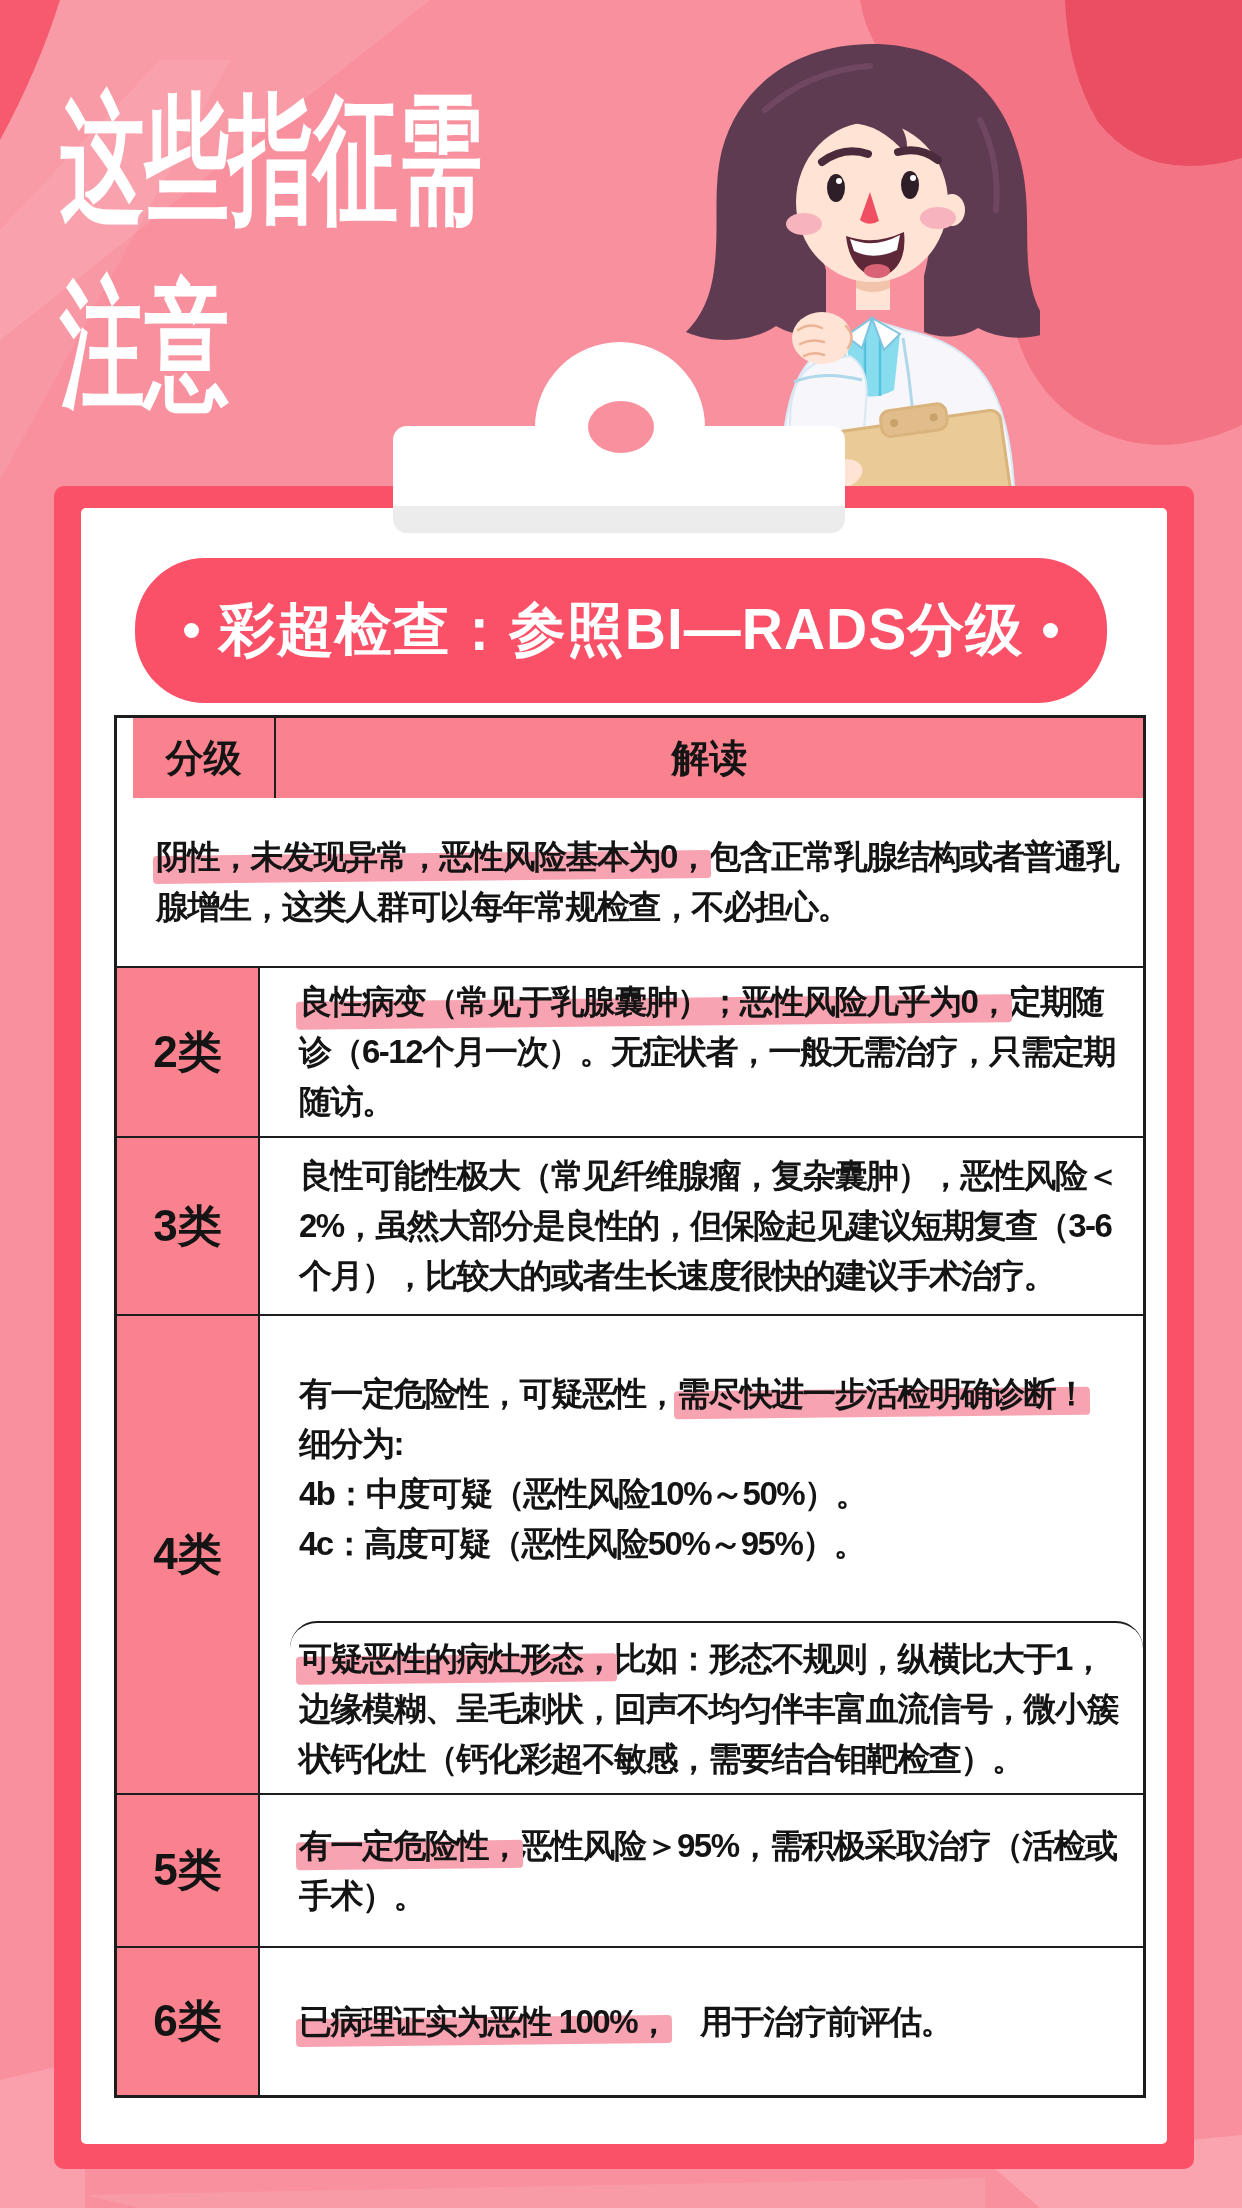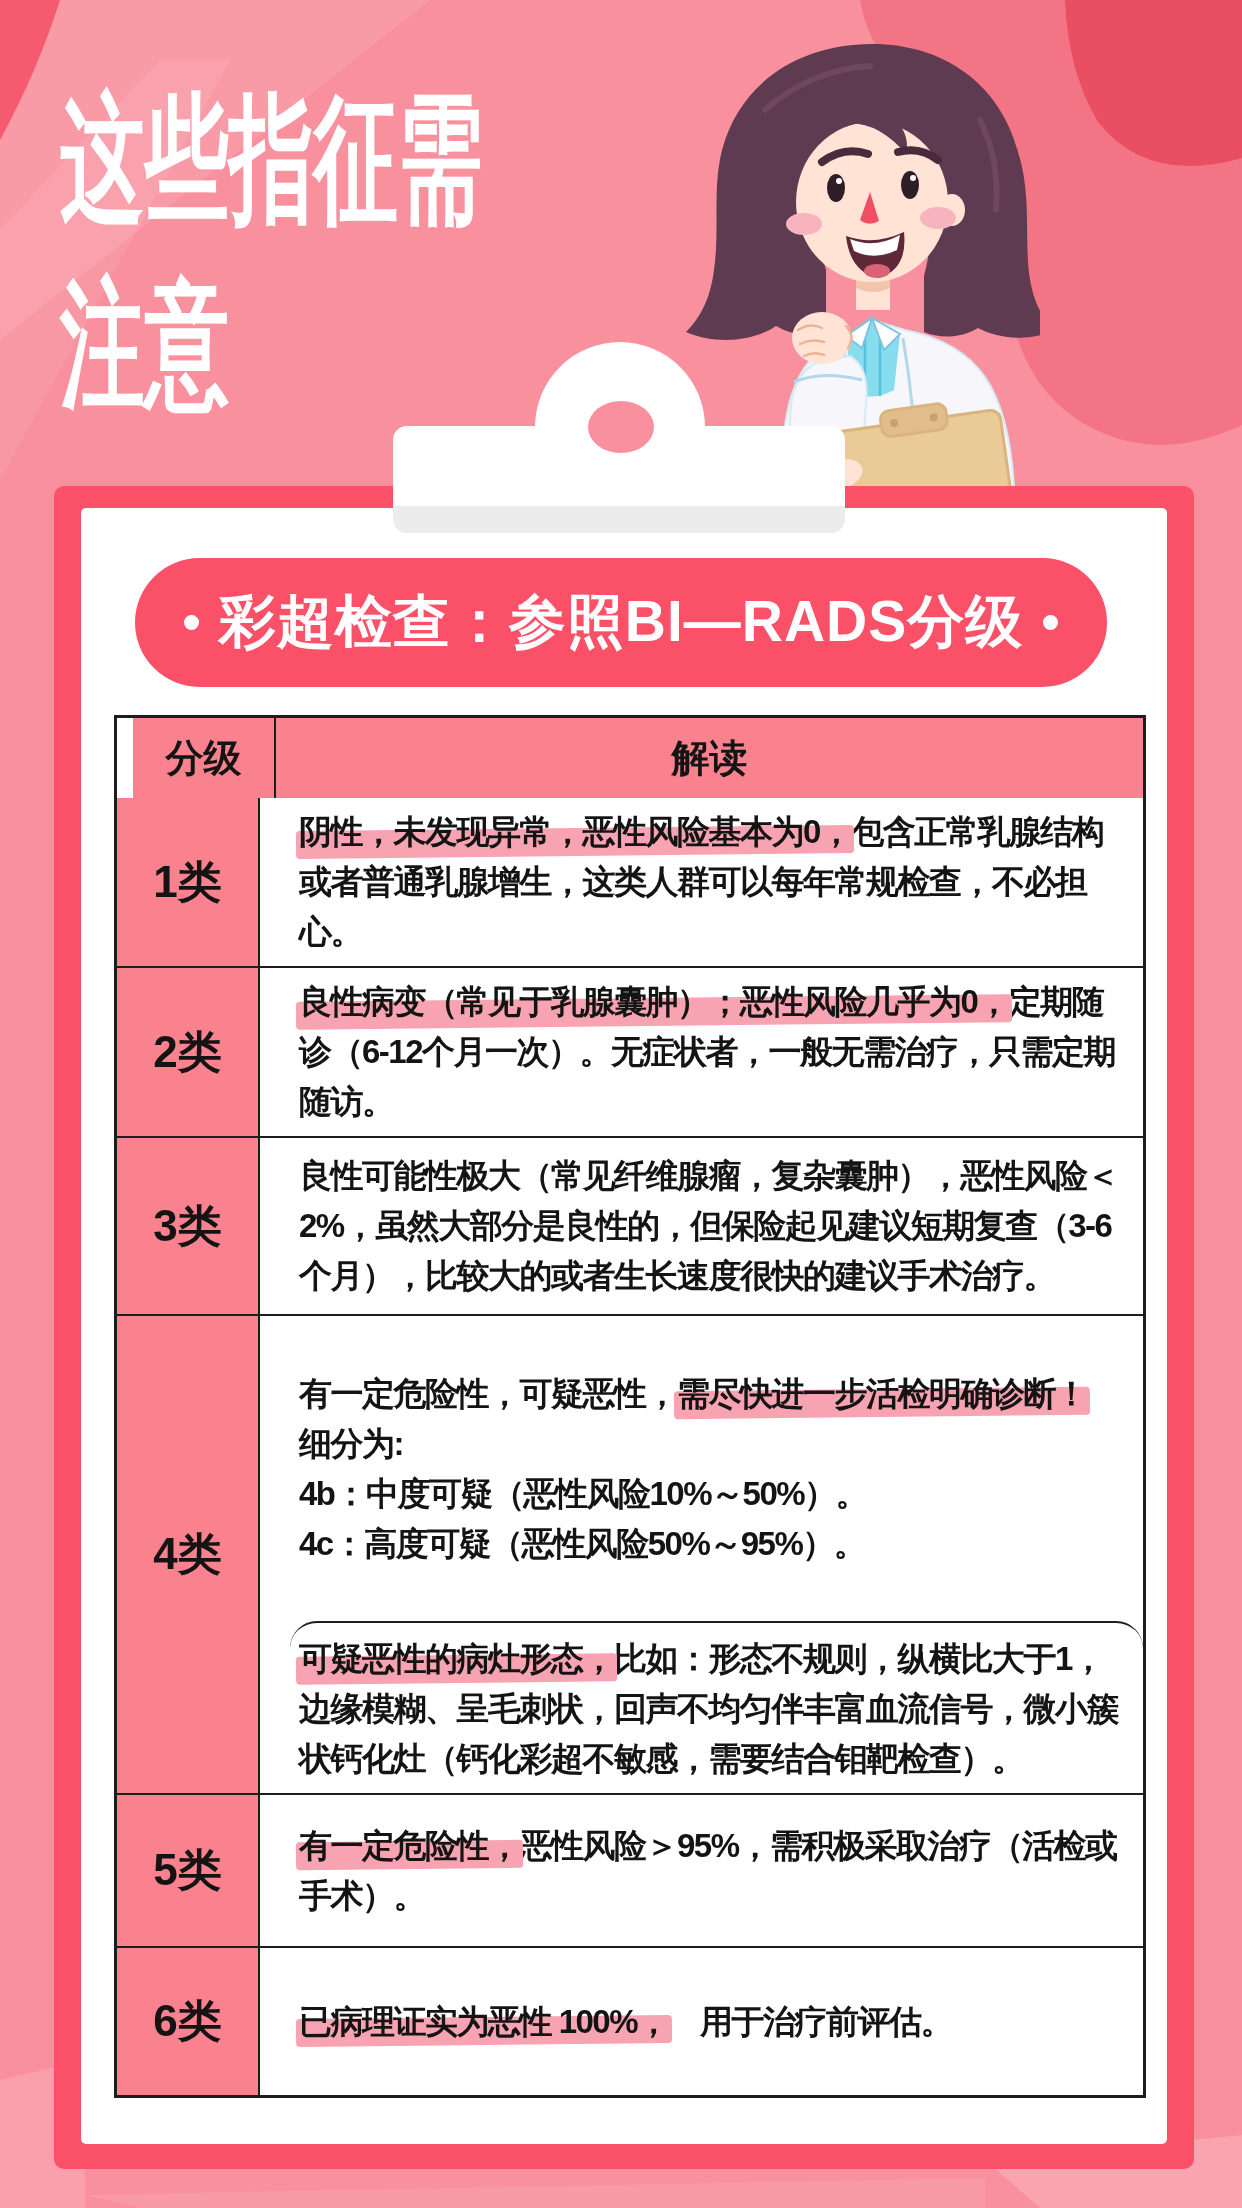--- a/index.html
+++ b/index.html
@@ -35,21 +35,21 @@
     position:absolute;left:27px;top:22px;right:27px;bottom:25px;
     background:#ffffff;border-radius:5px;
   }
   
   .clip-bump{position:absolute;left:535px;top:342px;width:170px;height:170px;border-radius:50%;background:#ffffff;z-index:4;}
   .clip-rect{position:absolute;left:393px;top:426px;width:452px;height:80px;background:#ffffff;border-radius:14px 14px 0 0;z-index:4;}
   .clip-shade{position:absolute;left:393px;top:506px;width:452px;height:27px;background:#ECECEC;border-radius:0 0 14px 14px;z-index:4;}
   .clip-hole{position:absolute;left:588px;top:401px;width:66px;height:52px;border-radius:50%;background:var(--pink-bg);z-index:4;}
   
   .banner{
-    position:absolute;left:135px;top:558px;width:972px;height:129px;z-index:3;
+    position:absolute;left:135px;top:558px;width:972px;height:145px;z-index:3;
     background:var(--red);border-radius:70px;
     display:flex;align-items:center;justify-content:center;gap:20px;
   }
   .banner .dot{width:15px;height:15px;border-radius:50%;background:#fff;}
   .banner .txt{color:#fff;font-size:57px;font-weight:900;letter-spacing:1px;white-space:nowrap;}
   
   .tbl{
     position:absolute;left:114px;top:715px;width:1032px;z-index:3;
     border:3px solid var(--ink);box-sizing:border-box;background:#fff;
     color:#141414;
@@ -165,21 +165,20 @@
   <span class="dot"></span>
 </div>
 
 <div class="tbl">
   <div class="t-row hdr">
     <div class="g-cell">分级</div>
     <div class="c-head">解读</div>
   </div>
   <div id="table-rows">
       <div class="t-row row1">
-        <div class="g-cell">1类</div>
         <div class="c-wrap">
           <div class="c-cell">
             <p class="para"><span class="hl">阴性，未发现异常，恶性风险基本为0，</span><span>包含正常乳腺结构或者普通乳腺增生，这类人群可以每年常规检查，不必担心。</span></p>
           </div>
         </div>
       </div>
       <div class="t-row row2">
         <div class="g-cell">2类</div>
         <div class="c-wrap">
           <div class="c-cell">

